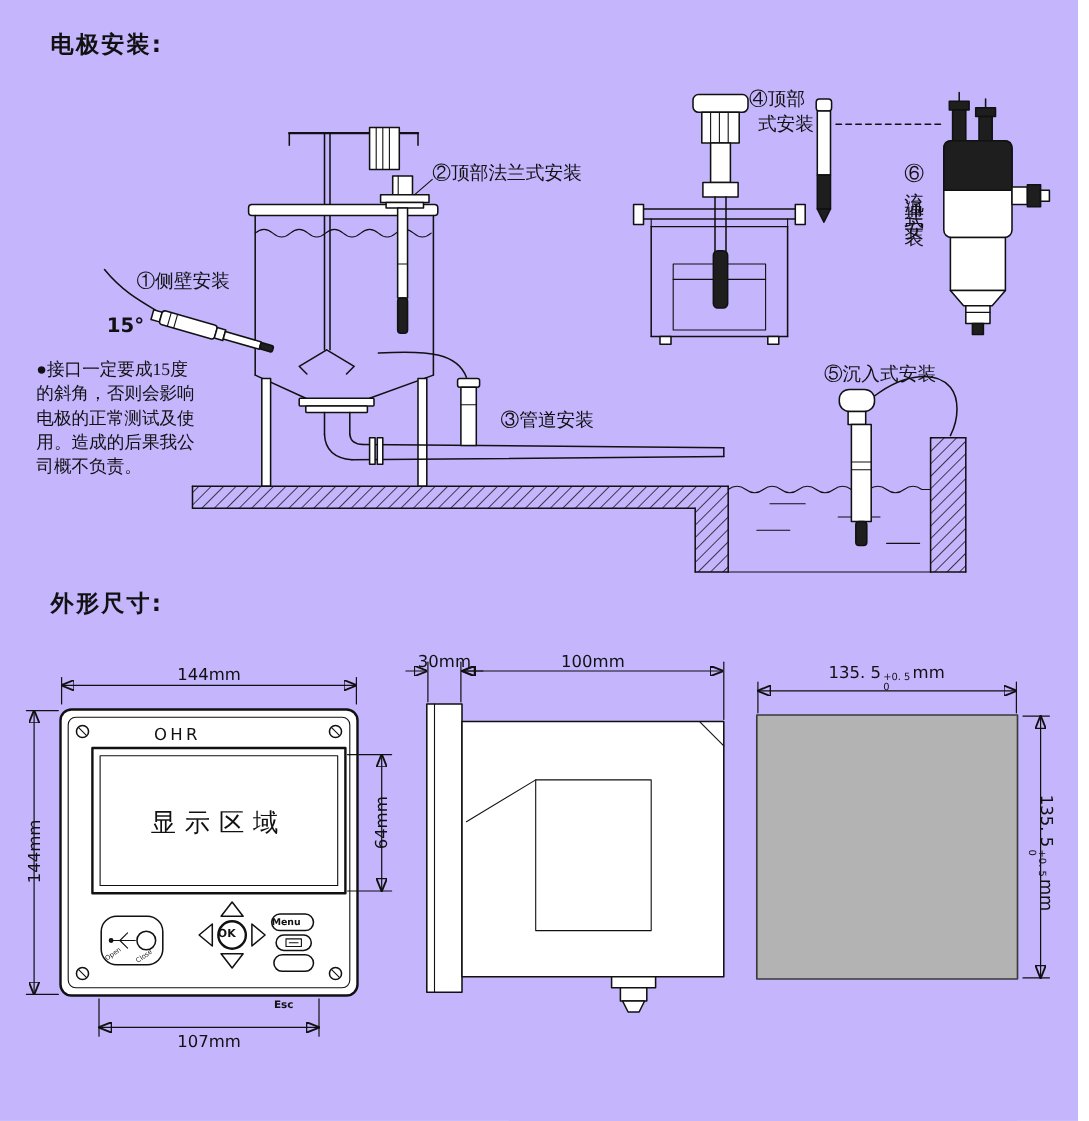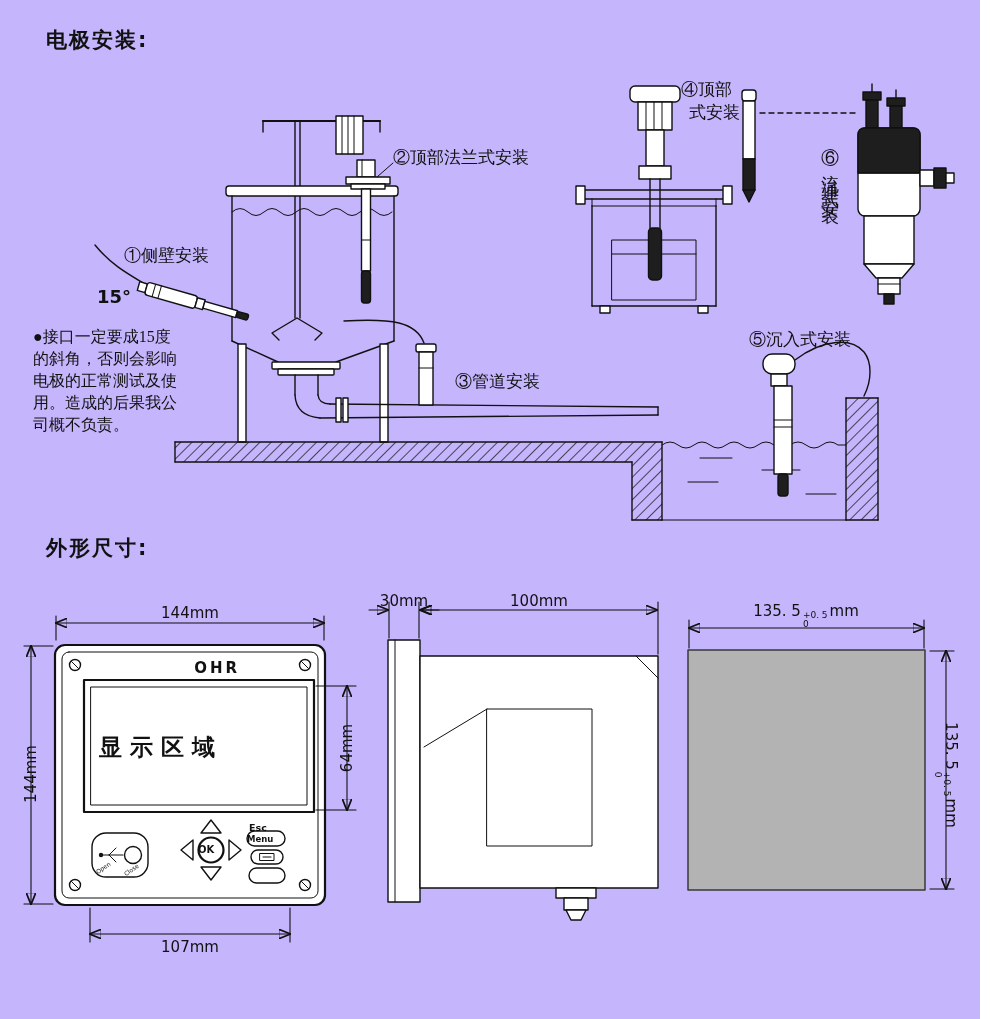--- a/index.html
+++ b/index.html
@@ -17,21 +17,21 @@
   #art .thick{stroke-width:2.2}
   #art .dash{stroke-dasharray:5 4}
   .lbl{position:absolute;white-space:nowrap;color:#111}
   .h{font-size:21px;font-weight:bold;letter-spacing:2px}
   .cjk{font-family:Liberation Mono, monospace;font-size:17px}
   .note{font-family:Liberation Serif, serif;font-size:16px;line-height:22px}
   .dimlbl{font-size:15px;text-align:center}
   .vert{writing-mode:vertical-rl;letter-spacing:8px;font-size:18px;font-family:"DejaVu Serif","Liberation Serif",serif}
   .rotccw{transform:rotate(-90deg)}
   .rotcw{transform:rotate(90deg)}
-  .big{font-family:"DejaVu Serif","Liberation Serif",serif;font-weight:bold;text-align:left}
+  .big{font-family:"DejaVu Serif","Liberation Serif",serif;font-weight:normal;text-align:center}
   .tolstack{display:inline-flex;flex-direction:column;align-items:flex-start;font-size:9px;line-height:1.05;vertical-align:-2px;margin:0 2px;white-space:nowrap}
   .btnlbl{text-align:left;font-weight:bold}
 </style>
 </head>
 <body>
 
 <div class="stage">
 
 <svg id="art" width="990" height="1019" viewBox="0 0 990 1019">
   <defs>
@@ -309,25 +309,25 @@
 <div class="lbl note" style="left:33px;top:326px">
   <div>●接口一定要成15度</div>
   <div>的斜角，否则会影响</div>
   <div>电极的正常测试及使</div>
   <div>用。造成的后果我公</div>
   <div>司概不负责。</div>
 </div>
 
 <div class="lbl h" style="left:46px;top:534px">外形尺寸:</div>
 
-<div class="lbl" style="left:140px;top:659px;width:100px;text-align:right;font-size:15px;font-weight:bold;letter-spacing:3px">OHR</div>
+<div class="lbl" style="left:140px;top:659px;width:100px;text-align:left;font-size:15px;font-weight:normal;letter-spacing:3px">OHR</div>
 <div class="lbl big" style="left:99px;top:732px;width:200px;font-size:23px;letter-spacing:8px">显示区域</div>
 <div class="lbl btnlbl" style="left:247px;top:834px;width:38px;font-size:8.5px">Menu</div>
 <div class="lbl btnlbl" style="left:198px;top:844px;width:26px;font-size:10px">OK</div>
-<div class="lbl btnlbl" style="left:249px;top:822px;width:36px;font-size:9.5px">Esc</div>
+<div class="lbl btnlbl" style="left:249px;top:908px;width:36px;font-size:9.5px">Esc</div>
 <div class="lbl" style="left:95px;top:864px;font-size:6px;transform:rotate(-35deg)">Open</div>
 <div class="lbl" style="left:123px;top:866px;font-size:6px;transform:rotate(-35deg)">Close</div>
 
 <div class="lbl dimlbl" style="left:158px;top:604px;width:64px">144mm</div>
 <div class="lbl dimlbl rotccw" style="left:1px;top:765px;width:60px">144mm</div>
 <div class="lbl dimlbl rotccw" style="left:317px;top:739px;width:60px">64mm</div>
 <div class="lbl dimlbl" style="left:160px;top:938px;width:60px">107mm</div>
 
 <div class="lbl dimlbl" style="left:374px;top:592px;width:60px">30mm</div>
 <div class="lbl dimlbl" style="left:509px;top:592px;width:60px">100mm</div>

